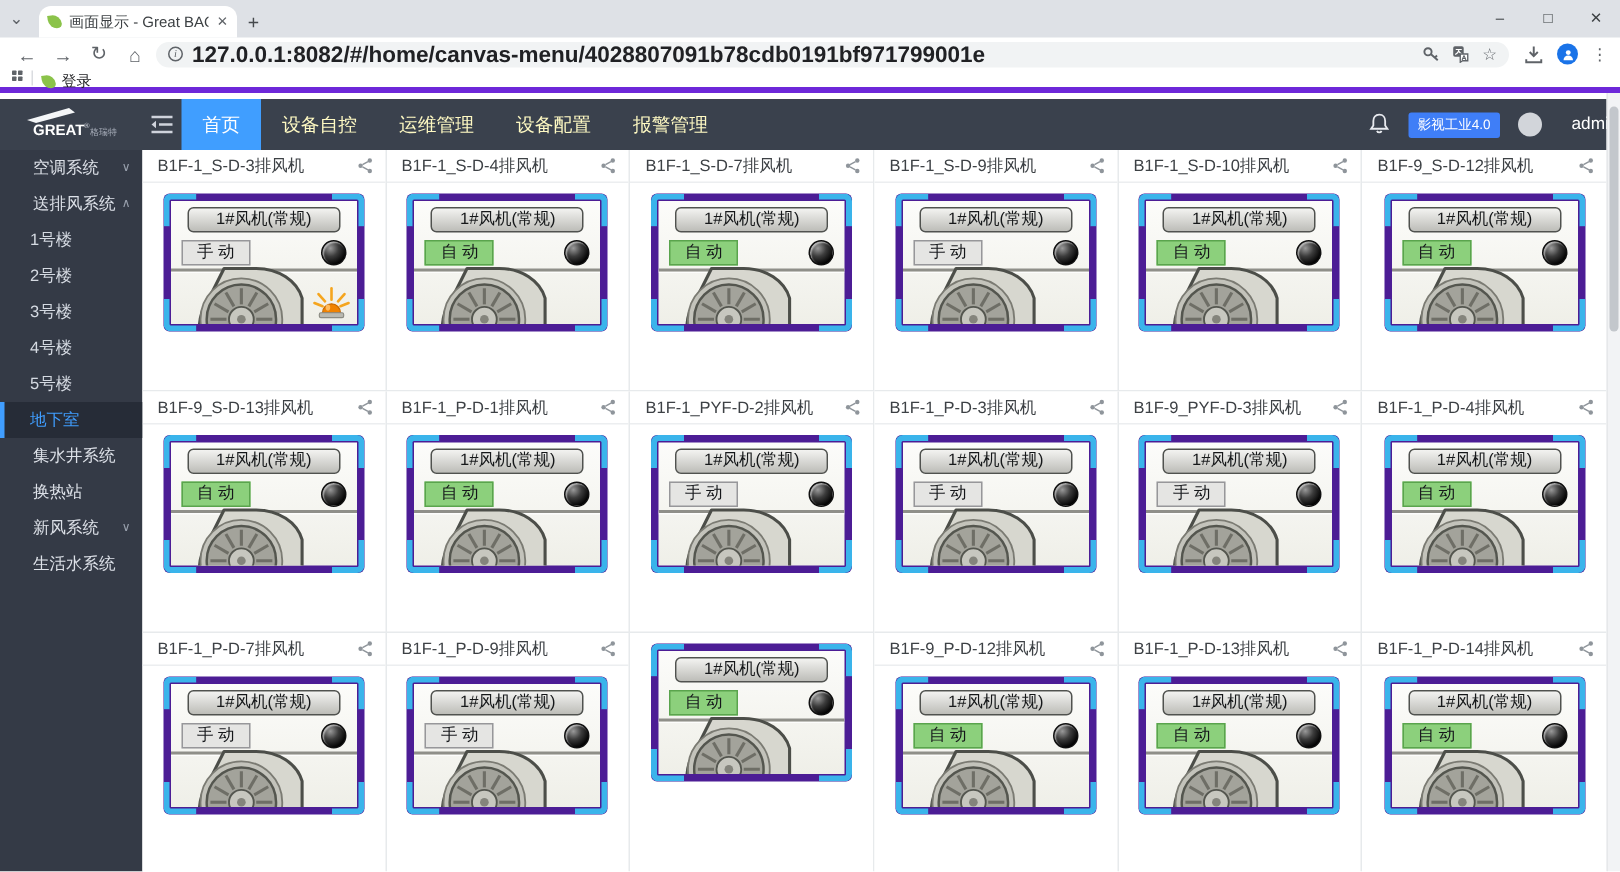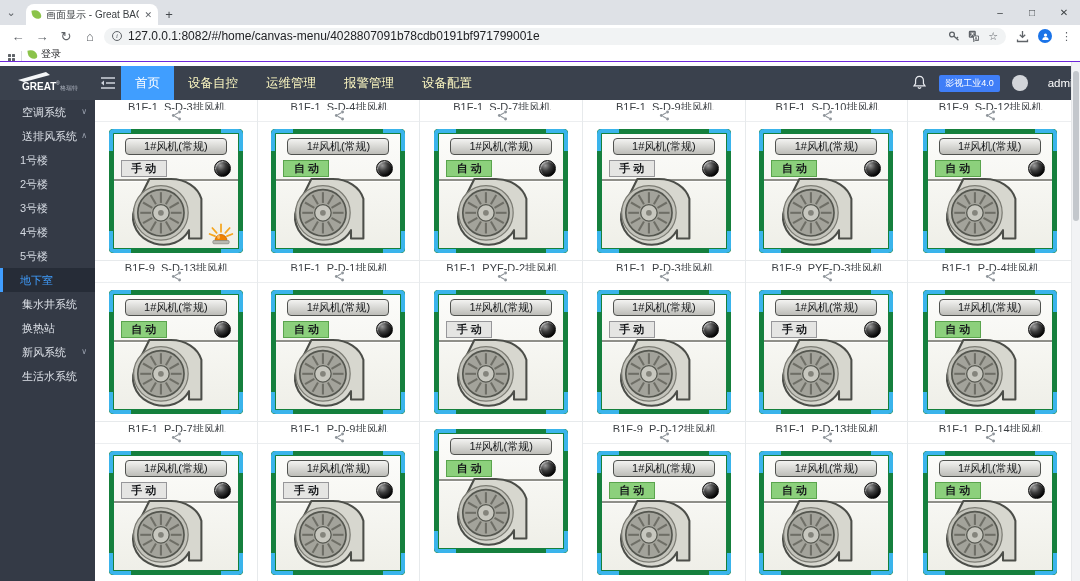--- a/index.html
+++ b/index.html
@@ -15,29 +15,29 @@
   .tab-close { font-size:9px; color:#5f6368; cursor:pointer; }
   .leaf { width:9px; height:9px; background:#8bc34a; border-radius:0 100% 4px 100%; transform:rotate(-8deg); flex:none; }
   .new-tab { width:22px; height:21px; display:flex; align-items:center; justify-content:center; color:#45494d; font-size:13px; cursor:pointer; }
   .win-controls { position:absolute; right:0; top:0; height:24px; display:flex; }
   .win-btn { width:32px; height:24px; display:flex; align-items:center; justify-content:center; font-size:10px; color:#3c4043; cursor:pointer; }
 
   .urlrow { height:22px; background:#fff; display:flex; align-items:center; padding:0 8px; gap:4px; }
   .nav-ico { width:20px; height:18px; display:flex; align-items:center; justify-content:center; color:#5f6368; font-size:13px; cursor:pointer; }
   .omnibox { flex:1; height:17px; background:#f1f3f4; border-radius:9px; display:flex; align-items:center; padding:0 8px; gap:6px; }
   .info-ico { width:10px; height:10px; border:1px solid #5f6368; border-radius:50%; color:#5f6368; font-size:7px; line-height:8px; text-align:center; flex:none; font-style:italic; font-family:"Liberation Serif",serif; }
-  .url-text { font-size:12px; color:#202124; white-space:nowrap; overflow:hidden; flex:1; }
+  .url-text { font-size:15px; color:#202124; white-space:nowrap; overflow:hidden; flex:1;font-weight:bold; }
   .omni-right { display:flex; align-items:center; gap:8px; }
   .omni-right svg, .after-omni svg { display:block; }
   .after-omni { display:flex; align-items:center; gap:9px; padding-left:6px; }
   .avatar-chrome { width:14px; height:14px; border-radius:50%; background:#1a73e8; display:flex; align-items:center; justify-content:center; }
   .kebab { color:#5f6368; font-size:11px; cursor:pointer; }
   .star-ico { color:#5f6368; font-size:11px; cursor:pointer; }
 
-  .bookmarks { height:15px; background:#fff; display:flex; align-items:flex-end; padding:0 8px; gap:6px; border-bottom:1px solid #6d28d9; }
+  .bookmarks { height:15px; background:#fff; display:flex; align-items:flex-start; padding:0 8px; gap:6px; border-bottom:4px solid #6d28d9; }
   .grid-ico { display:grid; grid-template-columns:3px 3px; grid-gap:1px; cursor:pointer; }
   .grid-ico i { width:3px; height:3px; background:#5f6368; border-radius:0.5px; }
   .bm-divider { width:1px; height:10px; background:#dadce0; }
   .bm-item { display:flex; align-items:center; gap:4px; cursor:pointer; }
   .bm-label { font-size:10px; color:#202124; }
   .chrome-gap { height:4px; background:#fff; }
 
   
   .app-header { height:34px; background:#3a414d; display:flex; align-items:center; position:relative; }
   .logo-box { width:95px; height:34px; display:flex; align-items:center; justify-content:center; flex:none; }
@@ -55,35 +55,35 @@
   .workspace { display:flex; height:481px; }
   .sidebar { width:95px; background:#343a46; flex:none; overflow:hidden; }
   .sb-item { height:24px; line-height:24px; font-size:11px; color:#dde1e8; padding-left:22px; cursor:pointer; position:relative; white-space:nowrap; }
   .sb-item.lvl1 { padding-left:20px; color:#d5dae2; }
   .sb-item.active { color:var(--accent,#409eff); background:#262c37; border-left:3px solid var(--accent,#409eff); padding-left:17px; }
   .sb-chev { position:absolute; right:8px; top:0; font-size:8px; color:#99a0ad; }
 
   .main-grid { flex:1; display:grid; grid-template-columns:repeat(6,1fr); grid-auto-rows:161px; background:#fff; overflow:hidden; margin-right:9px; }
   .card { border-right:1px solid #e7eaec; border-bottom:1px solid #e7eaec; background:#fff; }
   .card:nth-child(6n) { border-right:none; }
-  .card-head { height:22px; display:flex; align-items:center; justify-content:space-between; padding:0 8px 0 10px; border-bottom:1px solid #eceef0;flex-direction:column; }
+  .card-head { height:22px; display:flex; align-items:center; justify-content:space-between; padding:0 8px 0 10px; border-bottom:1px solid #eceef0; }
   .card-title { font-size:11px; color:#3d4145; white-space:nowrap; overflow:hidden; }
   .share-btn { cursor:pointer; display:flex; }
   .card-body { height:138px; display:flex; justify-content:center; padding-top:7px; }
 
-  .widget { position:relative; width:134px; height:124px; background:#15803d; border-radius:4px; cursor:pointer; }
+  .widget { position:relative; width:134px; height:92px; background:#4c1d95; border-radius:4px; cursor:pointer; }
   .panel { position:absolute; left:5px; top:5px; right:5px; bottom:5px; background:linear-gradient(#fcfcfa,#efefe8); overflow:hidden; }
   .bk { position:absolute; width:22px; height:22px; border:0 solid var(--bracket,#3ab4eb); pointer-events:none; }
   .bk.tl { left:0; top:0; border-left-width:4px; border-top-width:4px; border-top-left-radius:5px; }
   .bk.tr { right:0; top:0; border-right-width:4px; border-top-width:4px; border-top-right-radius:5px; }
   .bk.bl { left:0; bottom:0; border-left-width:4px; border-bottom-width:4px; border-bottom-left-radius:5px; }
   .bk.br { right:0; bottom:0; border-right-width:4px; border-bottom-width:4px; border-bottom-right-radius:5px; }
 
   .fan-btn { margin:4px auto 0; width:102px; height:17px; line-height:15px; text-align:center; font-size:11px; color:#16181a; background:linear-gradient(#f3f3f1,#bdbdb8); border:1px solid #50524f; border-radius:4px; cursor:pointer; }
-  .mode-row { display:flex; justify-content:space-between; align-items:center; margin:5px 7px 0;font-weight:bold; }
+  .mode-row { display:flex; justify-content:space-between; align-items:center; margin:5px 7px 0; }
   .mode { width:46px; height:17px; line-height:15px; text-align:center; font-size:11px; letter-spacing:3px; padding-left:3px; color:#15171a; border:1px solid #97979a; background:#e5e5e3; cursor:pointer; }
   .mode.auto { background:var(--auto-green,#8cd07c); border-color:#5aa44d; }
   .indicator { width:17px; height:17px; border-radius:50%; border:1px solid #101010; background:radial-gradient(circle at 35% 30%, #9a9a9a 0%, #3c3c3c 38%, #000 78%); box-shadow:inset 1px 1px 1px rgba(255,255,255,.55); }
   .shelf { position:absolute; left:0; right:0; top:45px; border-top:2px solid #8f8f89; box-shadow:0 1px 0 rgba(255,255,255,.8); }
   .fan-svg { position:absolute; left:2px; top:40px; width:108px; height:76px; }
   .alarm-svg { position:absolute; right:4px; bottom:3px; width:26px; height:22px; display:none; }
   .widget.has-alarm .alarm-svg { display:block; }
 
   
   .page-scrollbar { position:absolute; right:0; top:62px; bottom:0; width:9px; background:#f2f3f5; border-left:1px solid #e6e8ea; }
@@ -173,22 +173,22 @@
     <div class="fold-ico">
       <svg width="16" height="14" viewBox="0 0 16 14">
           <path d="M1 2 h14 M6 7 h9 M1 12 h14" stroke="#cfd3dc" stroke-width="1.6"></path>
           <path d="M4 4.5 L1 7 L4 9.5 z" fill="#cfd3dc"></path>
         </svg>
     </div>
     <div class="main-nav">
         <div class="nav-item active">首页</div>
         <div class="nav-item">设备自控</div>
         <div class="nav-item">运维管理</div>
+        <div class="nav-item">设备配置</div>
         <div class="nav-item">报警管理</div>
-        <div class="nav-item">设备配置</div>
       </div>
     <div class="header-right">
       <svg width="15" height="16" viewBox="0 0 16 17">
           <path d="M8 1.5 C5.2 1.5 3.8 3.5 3.8 6 V9.2 L2.2 11.5 H13.8 L12.2 9.2 V6 C12.2 3.5 10.8 1.5 8 1.5 Z" fill="none" stroke="#e8eaef" stroke-width="1.3"></path>
           <path d="M6.4 13 a1.7 1.7 0 0 0 3.2 0" fill="none" stroke="#e8eaef" stroke-width="1.3"></path>
         </svg>
       <span class="badge">影视工业4.0</span>
       <span class="user-box">
         <span class="avatar-user"></span>
         <span class="username">admin</span>

